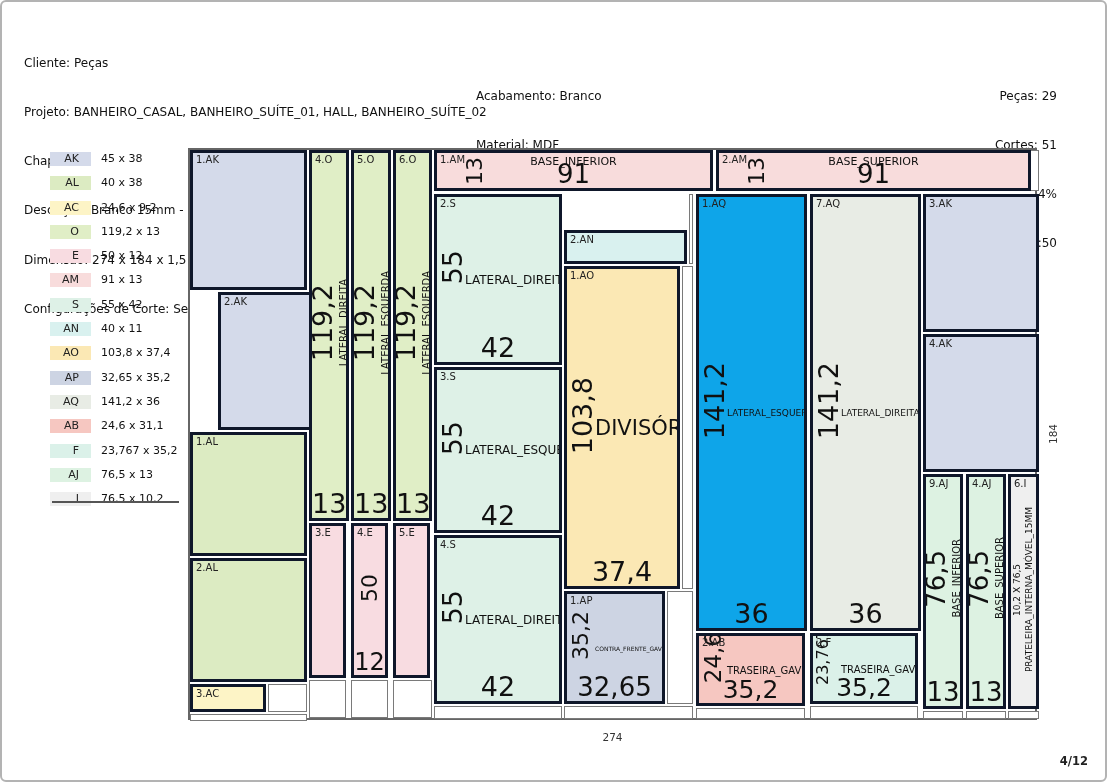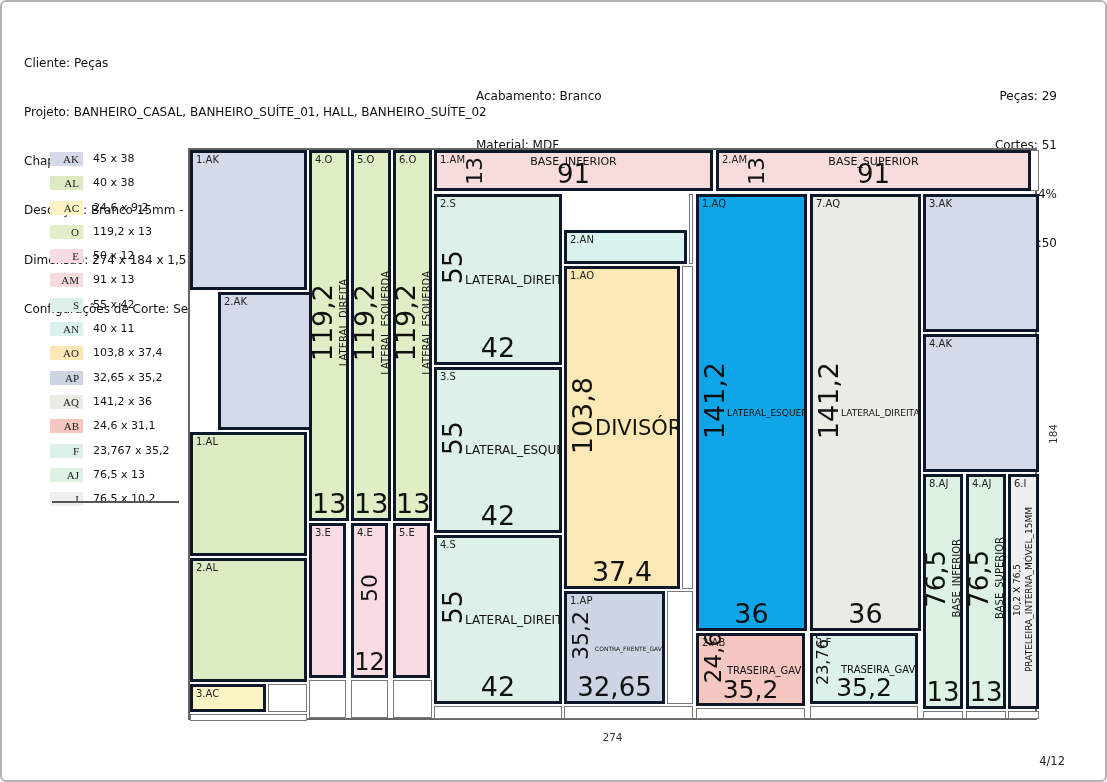--- a/index.html
+++ b/index.html
@@ -6,22 +6,22 @@
     font-family:"DejaVu Sans","Liberation Sans",sans-serif;color:#111;}
   .page{position:absolute;left:0;top:0;width:1103px;height:778px;border:2px solid #b3b3b3;
     border-radius:6px;background:#fff;overflow:hidden;}
   .hblock{position:absolute;font-size:12px;line-height:16.4px;white-space:pre;}
   .hleft{left:22px;top:20px;}
   .hcenter{left:474px;top:52.8px;}
   .hright{right:48px;top:52.8px;text-align:right;}
   
   .legend{position:absolute;left:48px;top:150px;}
   .legend-row{height:24.3px;white-space:nowrap;}
-  .legend-swatch{display:inline-block;width:29px;height:14px;padding-right:4px;text-align:right;
-    font-size:11px;line-height:14px;color:#222;vertical-align:top;font-family:Liberation Serif, serif;}
+  .legend-swatch{display:inline-block;width:29px;height:14px;padding-right:12px;text-align:right;
+    font-size:11px;line-height:14px;color:#222;vertical-align:top;}
   .legend-dims{display:inline-block;margin-left:10px;font-size:11px;line-height:14px;vertical-align:top;}
   .legend-line{position:absolute;left:50px;top:499px;width:127px;border-top:2px solid #555;}
   
   .sheet{position:absolute;left:186px;top:146px;width:849px;height:572px;border:2px solid #666;
     box-sizing:border-box;background:#fff;}
   .piece{position:absolute;border:3px solid #0f172a;box-sizing:border-box;overflow:hidden;}
   .waste{position:absolute;background:#fff;border:1px solid #7a7a7a;box-sizing:border-box;}
   .code{position:absolute;top:1px;left:3px;font-size:10px;color:#222;z-index:3;}
   .vtext{writing-mode:vertical-rl;transform:rotate(180deg);line-height:1.05;}
   .vwrap{position:absolute;left:0;top:0;right:0;display:flex;align-items:center;justify-content:center;gap:2px;}
@@ -29,21 +29,21 @@
   .hname{position:absolute;left:28px;right:2px;top:50%;transform:translateY(-50%);
     text-align:center;color:#111;white-space:nowrap;z-index:1;}
   .bdim{position:absolute;bottom:0;left:0;width:100%;text-align:center;line-height:1.05;color:#111;}
   .piece.hbar .vdimwrap{left:26px;height:100%;}
   .piece.hbar .hname{top:2px;left:0;right:0;transform:none;}
   
   .dim-bottom{position:absolute;left:186px;top:729px;width:849px;text-align:center;
     font-size:10.5px;color:#333;}
   .dim-right{position:absolute;left:1044px;top:146px;height:572px;width:16px;display:flex;
     align-items:center;justify-content:center;font-size:10.5px;color:#333;}
-  .page-num{position:absolute;right:40px;top:752px;font-size:11.5px;color:#222;}
+  .page-num{position:absolute;right:17px;top:752px;font-size:11.5px;color:#222;font-weight:bold;}
 </style>
 </head>
 <body>
 
 <div class="page">
 
   <div class="hblock hleft">
     <div>Cliente: Peças</div>
     <div>Projeto: BANHEIRO_CASAL, BANHEIRO_SUÍTE_01, HALL, BANHEIRO_SUÍTE_02</div>
     <div>Chapa 4</div>
@@ -244,21 +244,21 @@
         <div class="hname" style="font-size: 10px;">TRASEIRA_GAVETA</div>
         <div class="bdim" style="font-size: 25px;">35,2</div>
       </div>
       <div class="piece plain" style="left: 733px; top: 44px; width: 116px; height: 138px; background: rgb(212, 218, 234);">
         <span class="code">3.AK</span>
       </div>
       <div class="piece plain" style="left: 733px; top: 184px; width: 116px; height: 138px; background: rgb(212, 218, 234);">
         <span class="code">4.AK</span>
       </div>
       <div class="piece vcol" style="left: 733px; top: 324px; width: 40px; height: 235px; background: rgb(221, 242, 226);">
-        <span class="code">8.AJ</span>
+        <span class="code">9.AJ</span>
         <div class="vwrap" style="bottom: 26px;">
           <span class="vtext" style="font-size: 26px;">76,5</span>
           <span class="vtext" style="font-size: 10px;">BASE_INFERIOR</span>
         </div>
         <div class="bdim" style="font-size: 26px;">13</div>
       </div>
       <div class="piece vcol" style="left: 776px; top: 324px; width: 40px; height: 235px; background: rgb(221, 242, 226);">
         <span class="code">4.AJ</span>
         <div class="vwrap" style="bottom: 26px;">
           <span class="vtext" style="font-size: 26px;">76,5</span>

